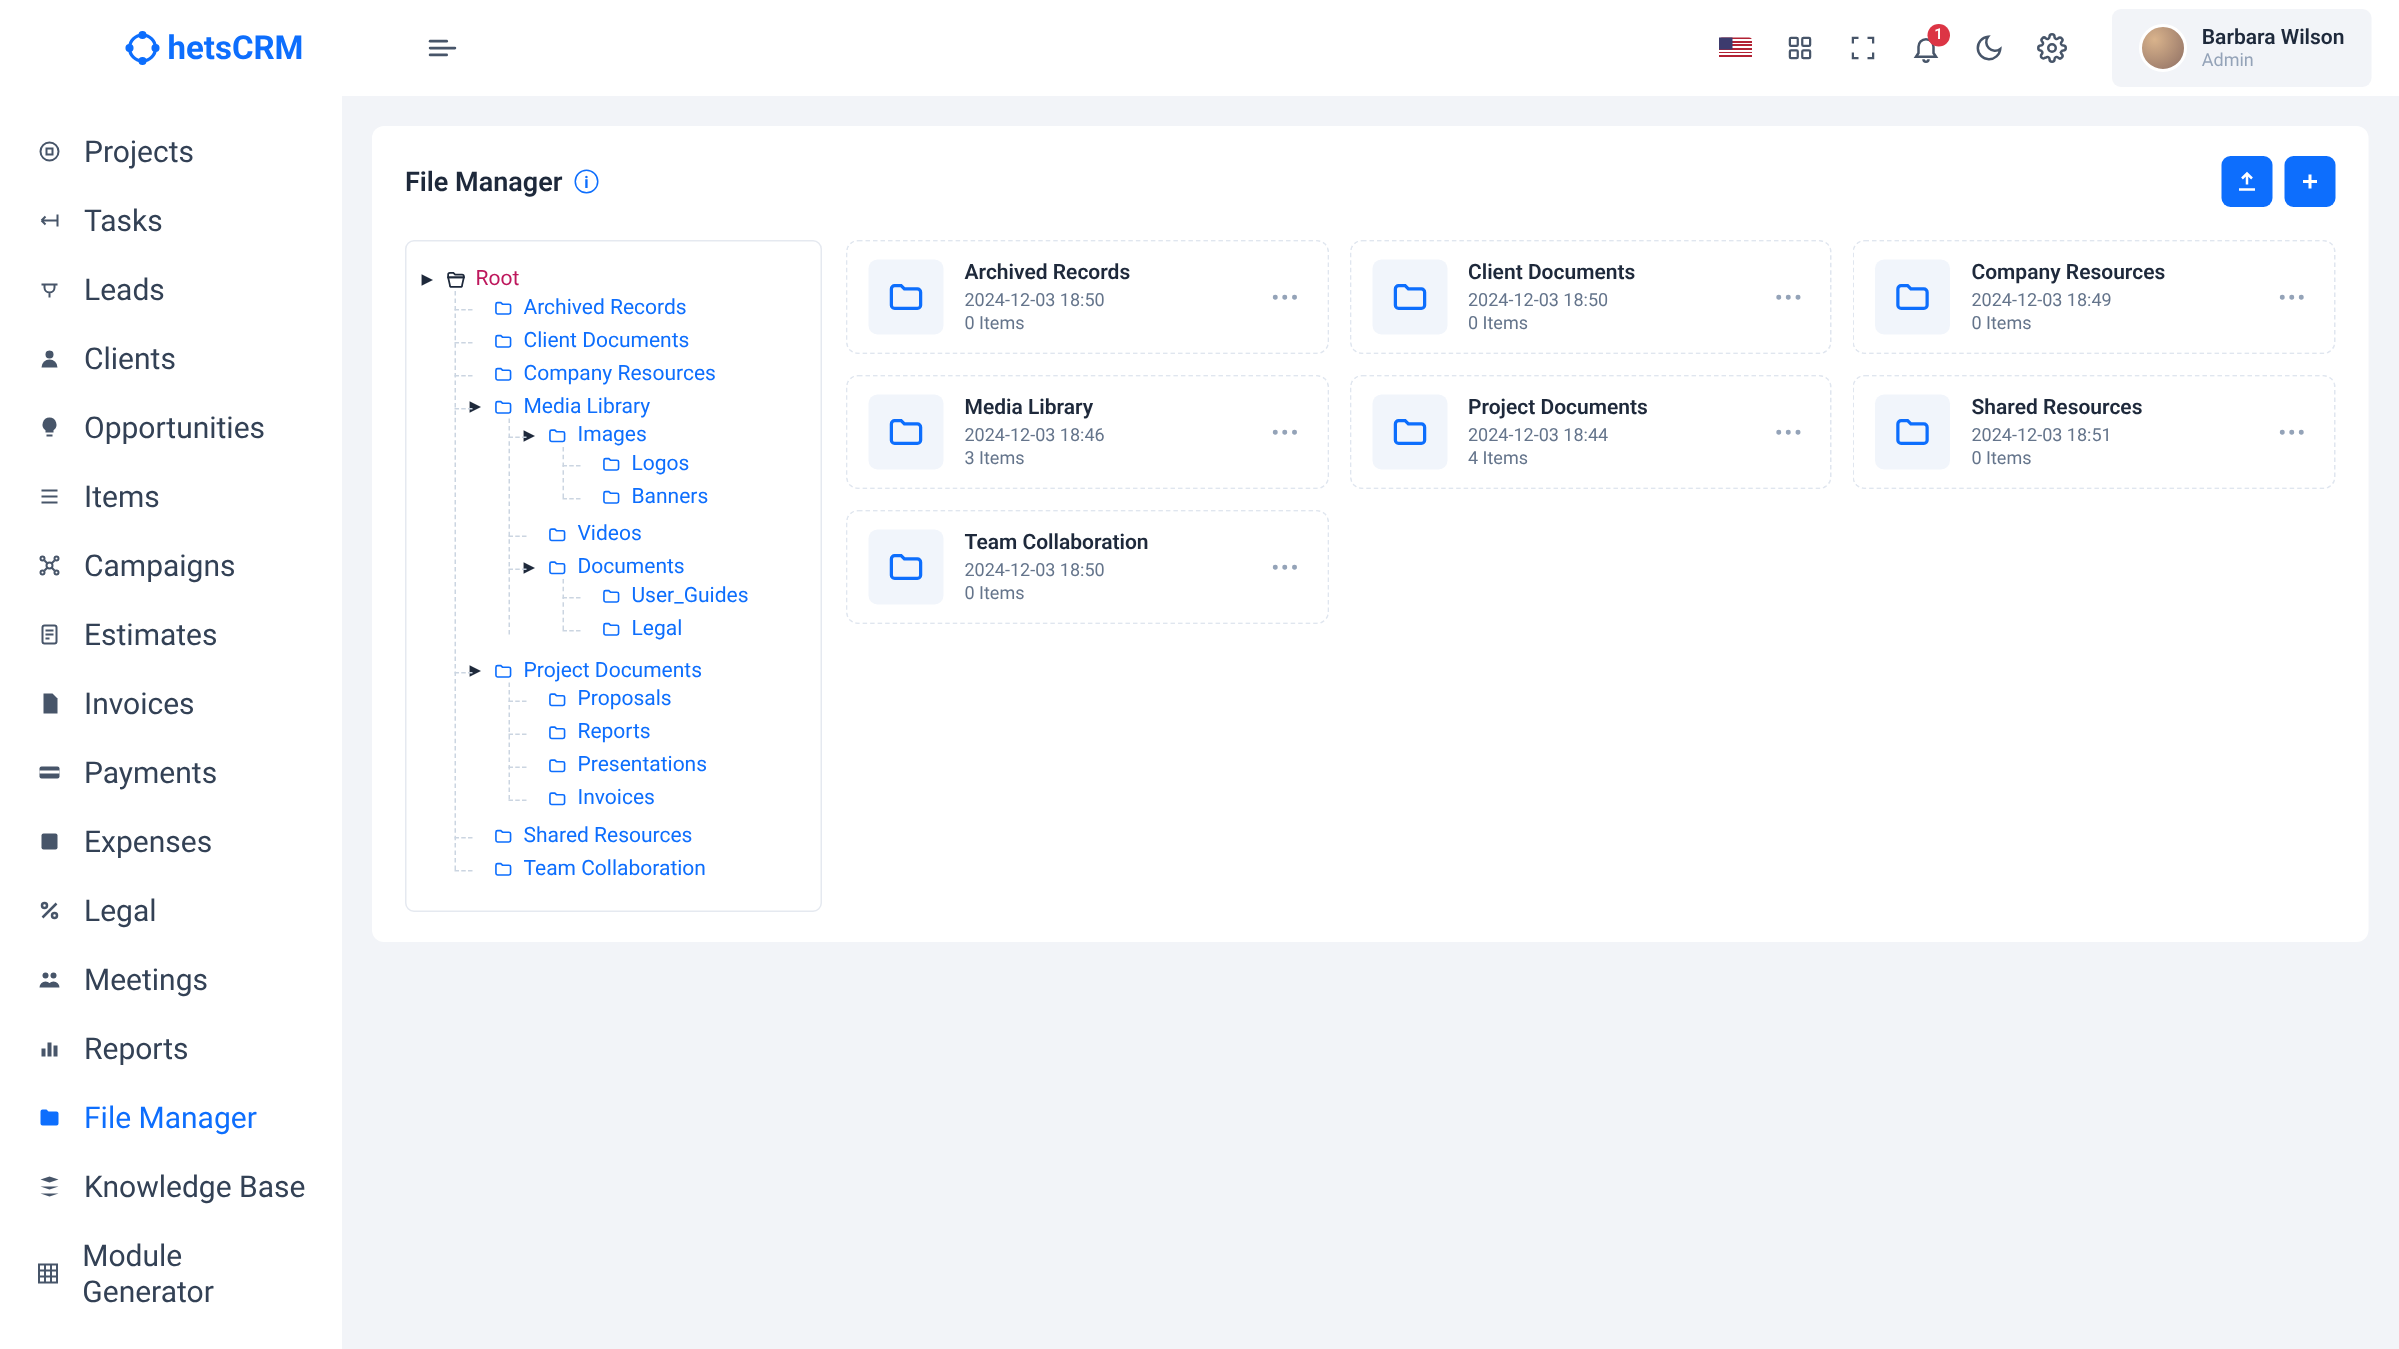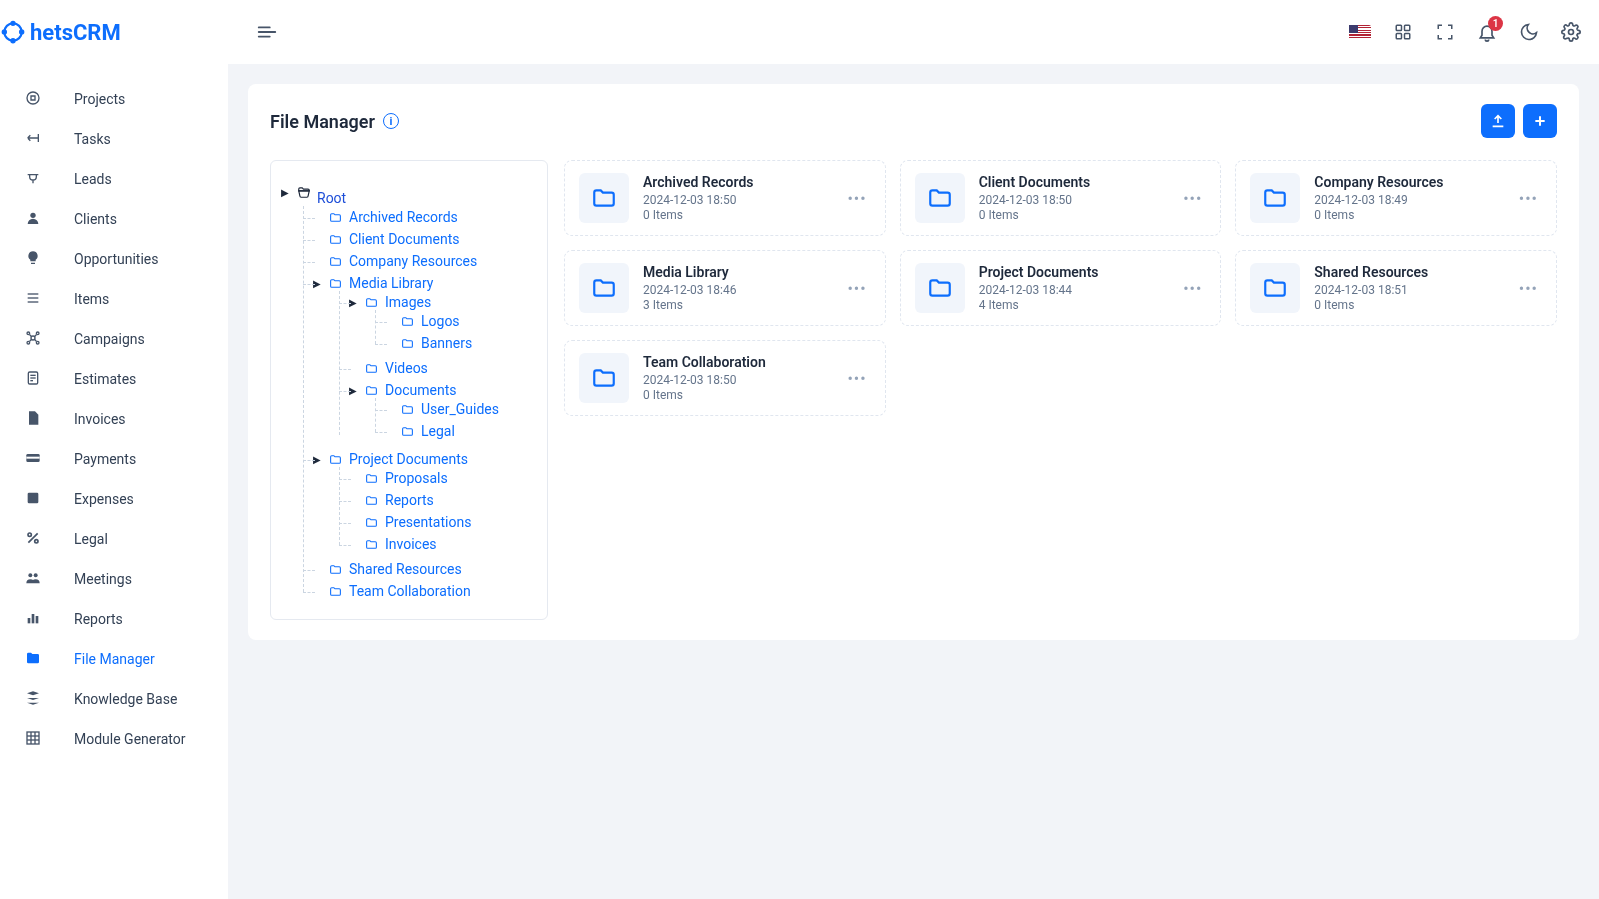--- a/index.html
+++ b/index.html
@@ -1,33 +1,33 @@
 <!DOCTYPE html>
 <html><head>
 <meta charset="utf-8">
 <style>
 * { margin: 0; padding: 0; box-sizing: border-box; }
 body { font-family: -apple-system, BlinkMacSystemFont, "Segoe UI", Roboto, sans-serif; background: #f2f4f8; color: #1e293b; font-size: 14px; }
 .topbar { height: 64px; background: #fff; display: flex; align-items: center; padding: 0 18px 0 0; position: fixed; top: 0; left: 0; right: 0; z-index: 20; }
-.logo-area { width: 228px; display: flex; align-items: center; height: 64px; }
+.logo-area { width: 228px; display: flex; align-items: center; justify-content: center; height: 64px; margin-left: 28px; }
 .logo { display: flex; align-items: center; font-size: 22px; font-weight: 700; color: #0d6efd; }
 .logo-mark { width: 26px; height: 26px; margin-right: 4px; }
 .hamburger { margin-left: 28px; cursor: pointer; color: #475569; }
 .topbar-right { margin-left: auto; display: flex; align-items: center; gap: 22px; }
 .topicon { width: 20px; height: 20px; color: #475569; cursor: pointer; position: relative; display: flex; align-items: center; justify-content: center; }
 .badge-dot { position: absolute; top: -6px; right: -6px; background: #dc3545; color: #fff; font-size: 10px; min-width: 15px; height: 15px; border-radius: 8px; display: flex; align-items: center; justify-content: center; font-weight: 600; }
 .user-pill { display: flex; align-items: center; gap: 10px; background: #f2f4f8; padding: 10px 18px; border-radius: 6px; cursor: pointer; margin-left: 8px; }
 .avatar { width: 32px; height: 32px; border-radius: 50%; background: radial-gradient(circle at 30% 30%, #d9b38c, #8d6e63); border: 2px solid #fff; }
 .user-name { font-weight: 600; font-size: 14px; color: #1e293b; }
 .user-role { font-size: 12px; color: #94a3b8; }
 .flag { width: 22px; height: 15px; background: linear-gradient(to bottom, #b22234 0 7%, #fff 7% 15%, #b22234 15% 23%, #fff 23% 31%, #b22234 31% 39%, #fff 39% 47%, #b22234 47% 55%, #fff 55% 63%, #b22234 63% 71%, #fff 71% 79%, #b22234 79% 87%, #fff 87% 100%); position: relative; border-radius: 2px; cursor: pointer; }
 .flag::before { content: ""; position: absolute; top: 0; left: 0; width: 40%; height: 54%; background: #3c3b6e; }
 
 .sidebar { width: 228px; position: fixed; top: 64px; bottom: 0; left: 0; background: #fff; overflow-y: auto; padding: 14px 0; }
-.sidebar-item { display: flex; align-items: flex-end; gap: 32px; padding: 11px 24px; color: #334155; cursor: pointer; font-size: 14px; }
+.sidebar-item { display: flex; align-items: center; gap: 14px; padding: 11px 24px; color: #334155; cursor: pointer; font-size: 20px; }
 .sidebar-item.active { color: #0d6efd; }
 .sidebar-item .sicon { width: 18px; height: 18px; display: flex; align-items: center; justify-content: center; color: #475569; }
 .sidebar-item.active .sicon { color: #0d6efd; }
 
 .main { margin-left: 228px; padding: 20px; padding-top: 84px; min-height: calc(100vh - 36px); }
 .card { background: #fff; border-radius: 8px; padding: 20px 22px; }
 .page-head { display: flex; align-items: center; justify-content: space-between; margin-bottom: 22px; }
 .page-title { display: flex; align-items: center; gap: 8px; font-size: 18px; font-weight: 600; color: #1e293b; }
 .info-icon { width: 16px; height: 16px; border: 1.5px solid #0d6efd; border-radius: 50%; color: #0d6efd; font-size: 11px; display: flex; align-items: center; justify-content: center; font-weight: 700; cursor: pointer; }
 .page-actions { display: flex; gap: 8px; }
@@ -36,21 +36,21 @@
 .workspace { display: flex; gap: 16px; }
 .tree-panel { width: 278px; border: 1px solid #e5e9f0; border-radius: 6px; padding: 14px 10px; font-size: 14px; }
 .tree ul { list-style: none; }
 .tree li { position: relative; padding: 3px 0 3px 0; }
 .tree .tnode { display: flex; align-items: center; gap: 6px; cursor: pointer; }
 .tree .tcaret { color: #1e293b; font-size: 10px; width: 10px; display: inline-block; }
 .tree .tspacer { width: 10px; display: inline-block; }
 .tree .ticon { color: #0d6efd; width: 14px; display: flex; }
 .tree .root-icon { color: #1e293b; }
 .tree .tlabel { color: #0d6efd; }
-.tree .root-label { color: #1d4ed8; margin-top: 12px; }
+.tree .root-label { color: #be185d; }
 .tree .lvl1 { margin-left: 16px; }
 .tree .lvl2 { margin-left: 20px; }
 .tree .lvl3 { margin-left: 20px; }
 .tree .branch { position: relative; }
 .tree .branch::before { content: ""; position: absolute; left: 6px; top: 0; bottom: 10px; border-left: 1px dashed #cbd5e1; }
 .tree .branch > li::before { content: ""; position: absolute; left: -10px; top: 12px; width: 12px; border-top: 1px dashed #cbd5e1; }
 .tree .branch > li { margin-left: 16px; }
 
 .grid-area { flex: 1; }
 .folders-grid { display: grid; grid-template-columns: repeat(3, 1fr); gap: 14px; }
@@ -112,20 +112,27 @@
     <div class="topicon">
       <svg width="20" height="20" viewBox="0 0 24 24" fill="none" stroke="currentColor" stroke-width="2">
           <path d="M21 12.8A9 9 0 1111.2 3a7 7 0 009.8 9.8z"></path>
         </svg>
     </div>
     <div class="topicon">
       <svg width="20" height="20" viewBox="0 0 24 24" fill="none" stroke="currentColor" stroke-width="2">
           <circle cx="12" cy="12" r="3"></circle>
           <path d="M19.4 15a1.7 1.7 0 00.34 1.87l.06.06a2 2 0 11-2.83 2.83l-.06-.06a1.7 1.7 0 00-1.87-.34 1.7 1.7 0 00-1 1.56V21a2 2 0 11-4 0v-.09a1.7 1.7 0 00-1-1.56 1.7 1.7 0 00-1.87.34l-.6.06a2 2 0 11-2.83-2.83l.06-.06a1.7 1.7 0 00.34-1.87 1.7 1.7 0 00-1.56-1H3a2 2 0 110-4h.09a1.7 1.7 0 001.56-1 1.7 1.7 0 00-.34-1.87l-.06-.06a2 2 0 112.83-2.83l.06.06a1.7 1.7 0 001.87.34H9a1.7 1.7 0 001-1.56V3a2 2 0 114 0v.09a1.7 1.7 0 001 1.56 1.7 1.7 0 001.87-.34l.06-.06a2 2 0 112.83 2.83l-.06.06a1.7 1.7 0 00-.34 1.87V9a1.7 1.7 0 001.56 1H21a2 2 0 110 4h-.09a1.7 1.7 0 00-1.56 1z"></path>
         </svg>
+    </div>
+    <div class="user-pill">
+      <div class="avatar"></div>
+      <div>
+        <div class="user-name">Barbara Wilson</div>
+        <div class="user-role">Admin</div>
+      </div>
     </div>
   </div>
 </div>
 
 <div class="sidebar">
   <div class="sidebar-item">
       <span class="sicon">
         <svg width="16" height="16" viewBox="0 0 24 24" fill="none" stroke="currentColor" stroke-width="2">
           <circle cx="12" cy="12" r="9"></circle>
           <path d="M9 9h6v6H9z"></path>

